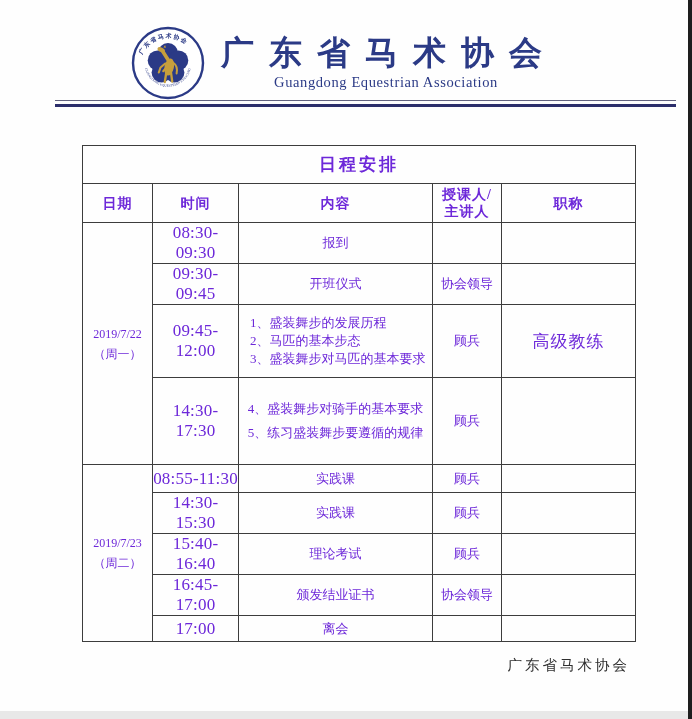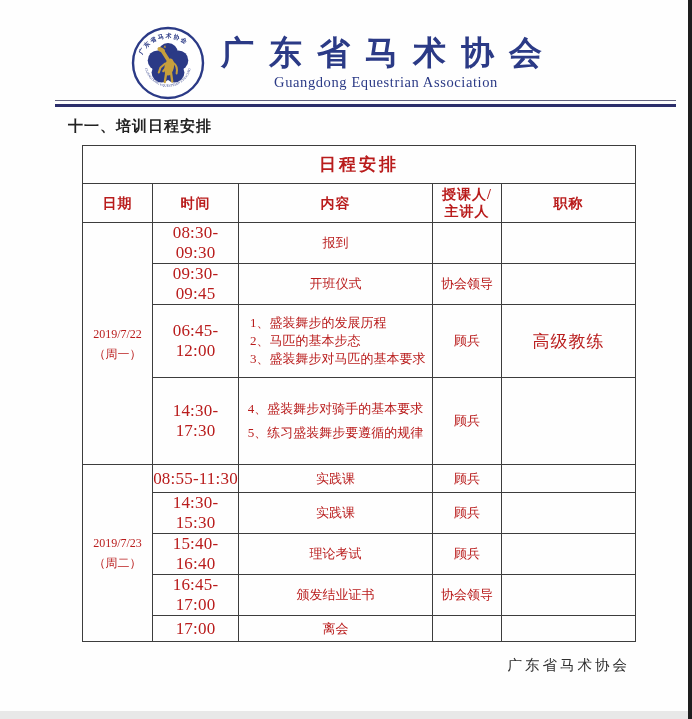--- a/index.html
+++ b/index.html
@@ -30,21 +30,21 @@
   .section-title{position:absolute;top:117px;left:68px;font-size:15px;font-weight:bold;color:#222;letter-spacing:1px;}
 
   
   table.schedule{
     position:absolute;top:145px;left:82px;width:553px;
     border-collapse:collapse;table-layout:fixed;
   }
   table.schedule td,table.schedule th{
     border:1.6px solid #3d3d3d;padding:0;overflow:hidden;
     text-align:center;vertical-align:middle;white-space:pre-line;
-    font-family:"Liberation Serif","DejaVu Serif",serif;color:#b91c1c;
+    font-family:"Liberation Serif","DejaVu Serif",serif;color:#6d28d9;
   }
   .t-title{font-size:17px;font-weight:bold;letter-spacing:3px;}
   tr.t-head th{font-size:14px;font-weight:bold;line-height:17px;letter-spacing:1px;}
   .c-date{font-size:12px;line-height:20px;}
   .c-time{font-size:17px;letter-spacing:0.2px;}
   .c-content{font-size:13px;}
   .c-content.list-indent{text-align:left;padding:2px 2px 2px 11px;line-height:18px;}
   .c-content.list-flush{text-align:center;padding:19px 1px;line-height:24px;}
   .c-speaker{font-size:13px;}
   .c-jobtitle{font-size:17px;letter-spacing:1px;}
@@ -100,21 +100,20 @@
       <div class="org-cn">广东省马术协会</div>
       <div class="org-en">Guangdong Equestrian Association</div>
     </div>
   </div>
 
   <div class="header-rule">
     <div class="rule-thin"></div>
     <div class="rule-thick"></div>
   </div>
 
-  <div class="section-title">十一、培训日程安排</div>
 
   <table class="schedule">
     <colgroup>
       <col style="width:70px">
         <col style="width:86px">
         <col style="width:194px">
         <col style="width:69px">
         <col style="width:134px">
     </colgroup>
     <tbody>
@@ -138,21 +137,21 @@
         <td class="c-speaker"></td>
         <td class="c-jobtitle"></td>
       </tr>
       <tr class="h-r2">
         <td class="c-time">09:30-09:45</td>
         <td class="c-content">开班仪式</td>
         <td class="c-speaker">协会领导</td>
         <td class="c-jobtitle"></td>
       </tr>
       <tr class="h-r3">
-        <td class="c-time">06:45-12:00</td>
+        <td class="c-time">09:45-12:00</td>
         <td class="c-content list-indent">1、盛装舞步的发展历程
 2、马匹的基本步态
 3、盛装舞步对马匹的基本要求</td>
         <td class="c-speaker">顾兵</td>
         <td class="c-jobtitle">高级教练</td>
       </tr>
       <tr class="h-r4">
         <td class="c-time">14:30-17:30</td>
         <td class="c-content list-flush">4、盛装舞步对骑手的基本要求
 5、练习盛装舞步要遵循的规律</td>

